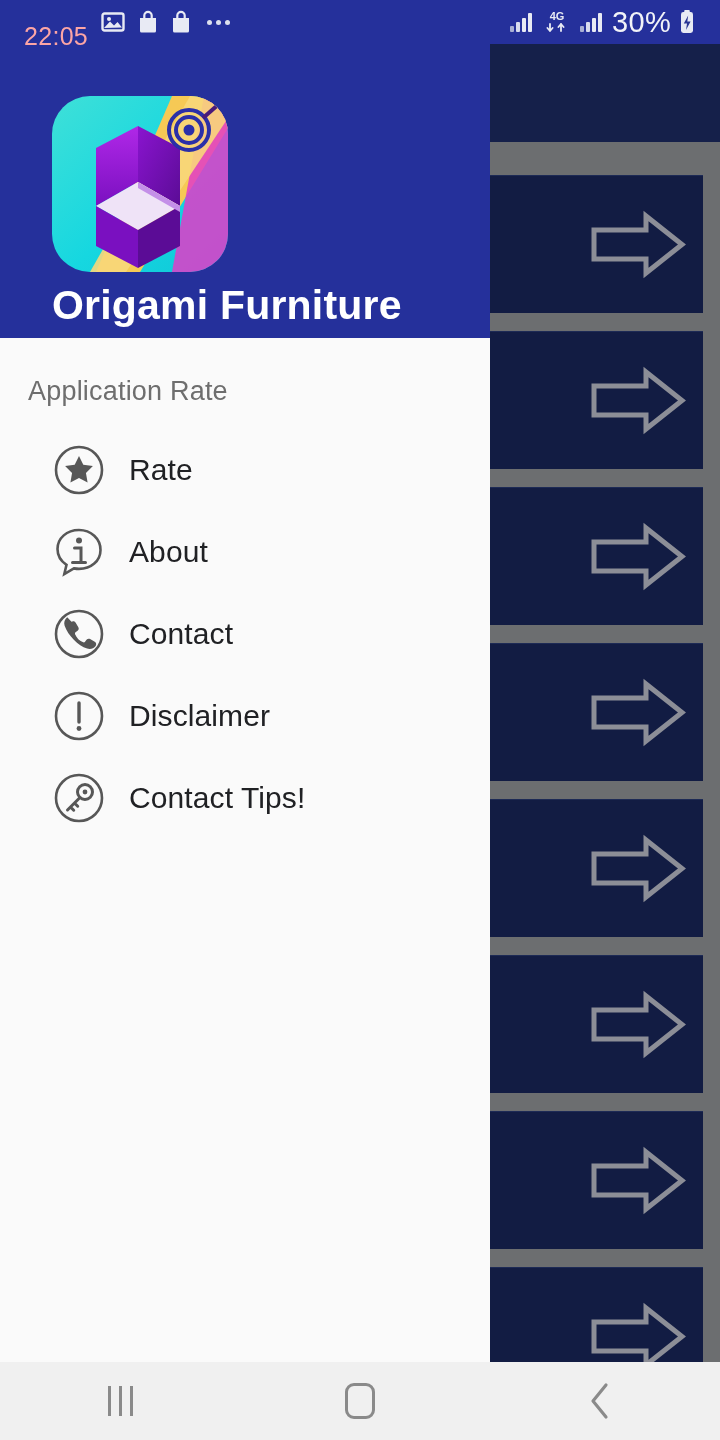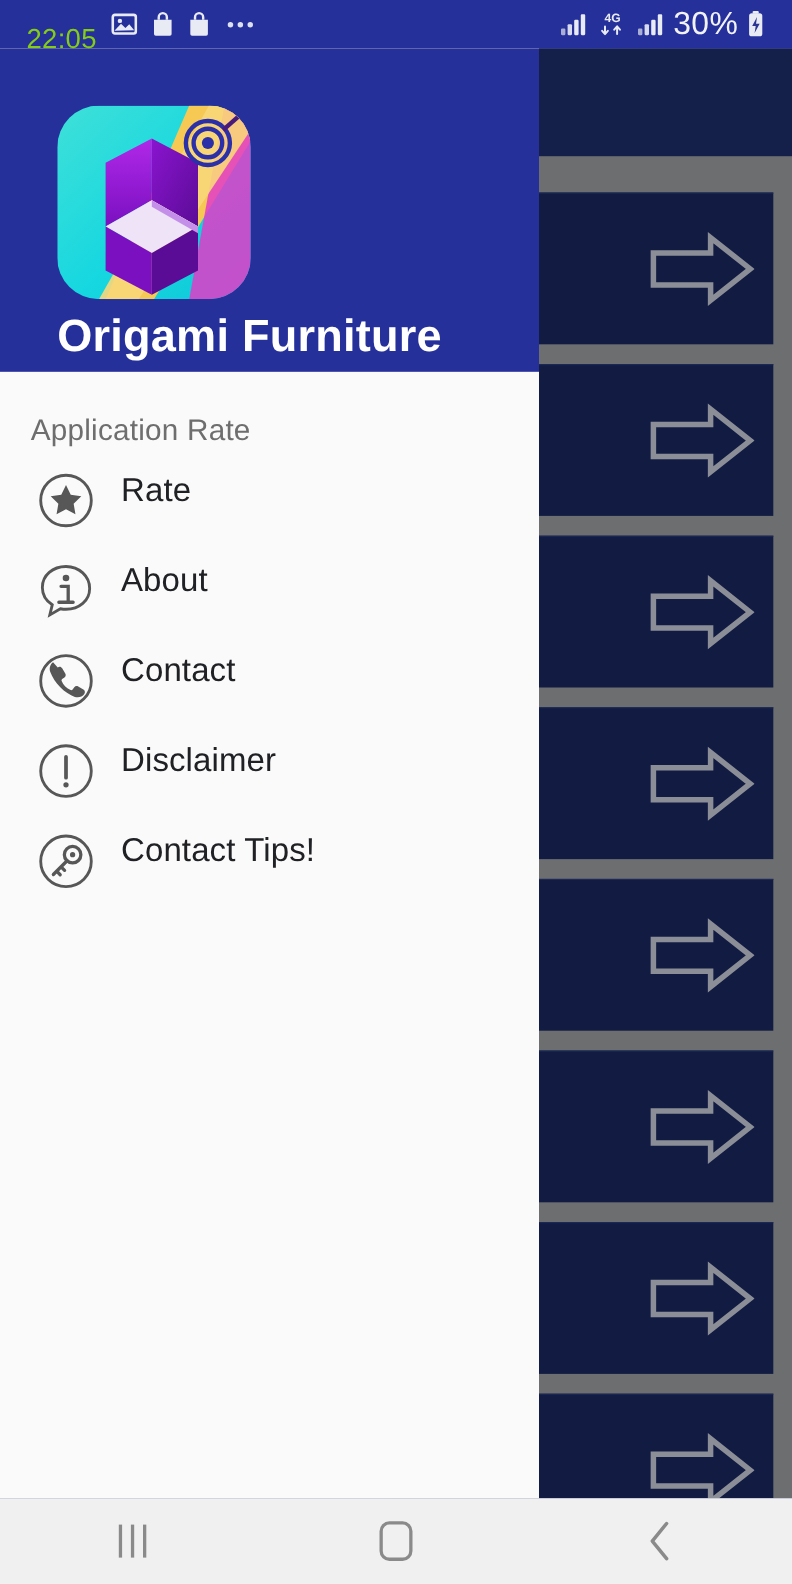--- a/index.html
+++ b/index.html
@@ -21,21 +21,21 @@
     position:absolute; top:0; left:0;
     width:720px; height:44px;
     background:#25309B;
     display:flex; align-items:center;
     padding:0 24px;
     z-index:40;
   }
   .sb-left { display:flex; align-items:center; gap:13px; flex:1; }
   .sb-right { display:flex; align-items:center; gap:7px; }
   .sb-clock {
-    color:#84cc16; font-size:25px; letter-spacing:0.3px;margin-top:28px;
+    color:#fca5a5; font-size:25px; letter-spacing:0.3px;margin-top:28px;
   }
   .sb-icon { display:block; }
   .sb-dots {
     display:flex; gap:4px; align-items:center; margin-left:3px;
   }
   .sb-dots i {
     width:5px; height:5px; border-radius:50%;
     background:#DDE0EE; display:block;
   }
   .sb-batt-txt {
@@ -122,25 +122,26 @@
   #menu-label {
     color:#6E6E6E;
     font-size:27px;
     padding:38px 0 0 28px;
     letter-spacing:0.2px;
   }
   #menu-list {
     padding-top:22px;
   }
   .menu-item {
-    display:flex; 
+    display:flex; align-items:center;
     height:82px;
     padding-left:34px;
     gap:24px;
     cursor:pointer;
+    margin-left:19px;
   }
   .menu-icon {
     width:52px; height:52px;
     flex:0 0 52px;
     display:block;
   }
   .menu-text {
     color:#202124;
     font-size:30px;
     letter-spacing:0.1px;

